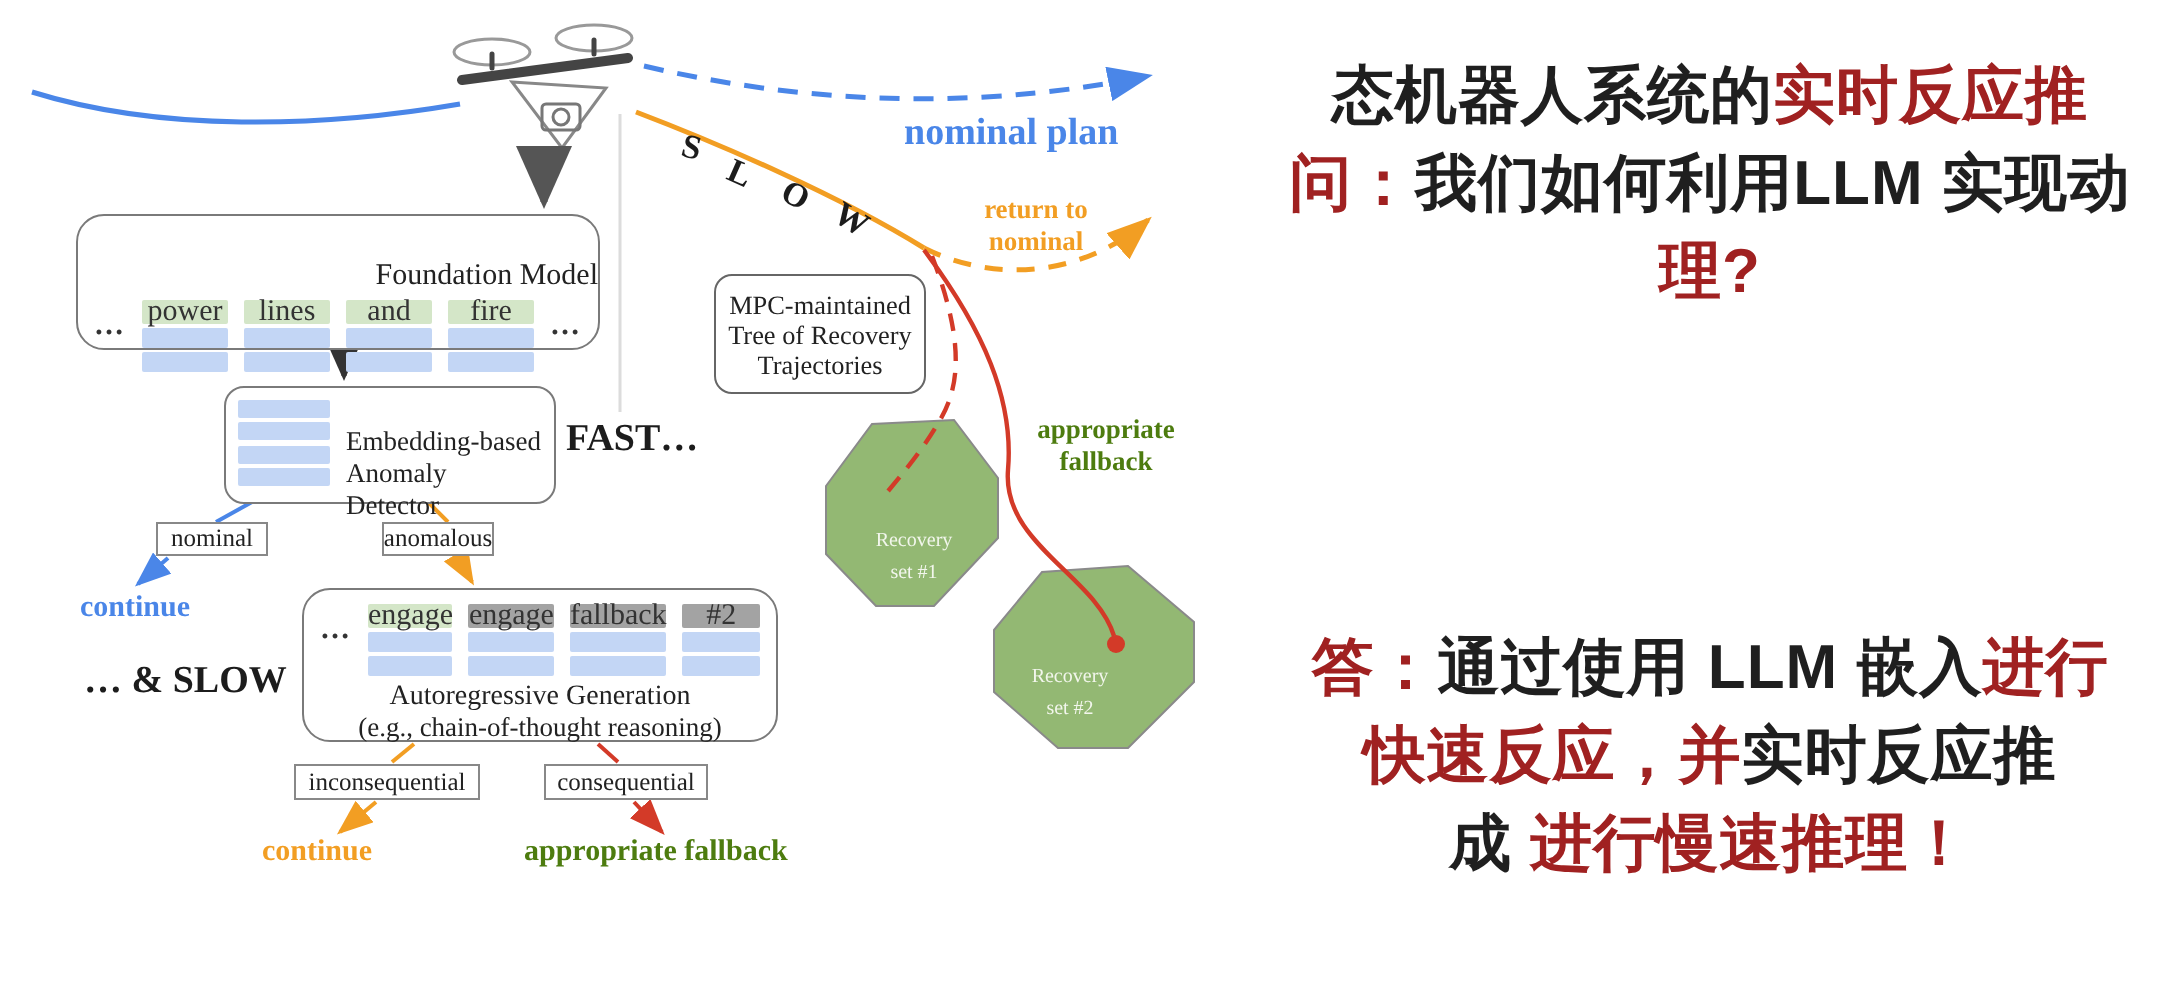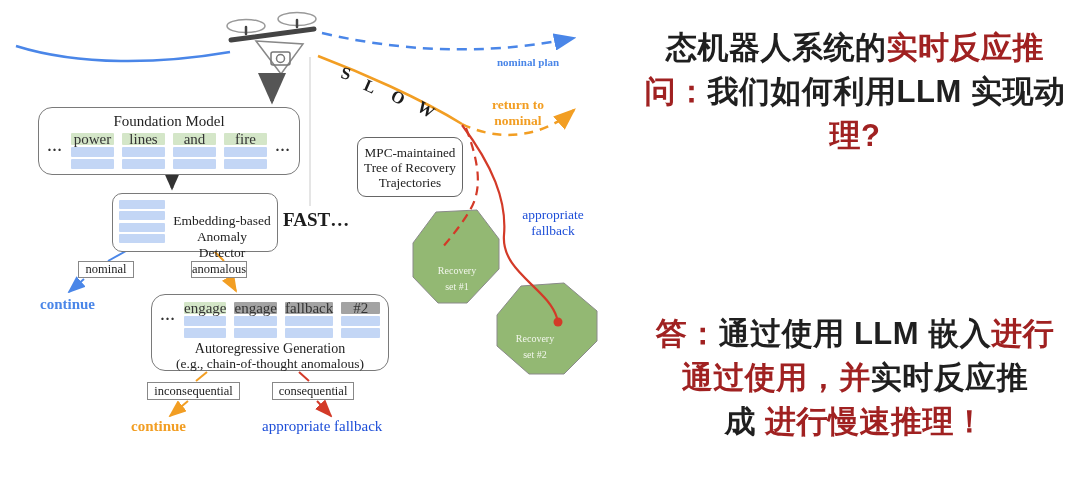--- a/index.html
+++ b/index.html
@@ -1,43 +1,43 @@
 <!DOCTYPE html>
 <html><head>
 <meta charset="utf-8">
 <style>
   html,body{margin:0;padding:0;background:#ffffff;}
   .figure{position:relative;width:1080px;height:492px;background:#ffffff;overflow:hidden;
           font-family:"Liberation Serif","DejaVu Serif",serif;color:#222;}
   .abs{position:absolute;}
   
   .big-box{position:absolute;background:#fff;border:1.4px solid #7a7a7a;border-radius:14px;box-sizing:border-box;}
-  .fm-title{text-align:center;font-size:15px;margin-top:5px;}
+  .fm-title{text-align:right;font-size:15px;margin-top:22px;}
   .tok-strip{display:flex;align-items:flex-start;gap:8px;padding:3px 8px 0 8px;}
   .ellipsis{font-weight:bold;font-size:15px;letter-spacing:1px;line-height:26px;color:#333;}
   .tok-col{flex:1;}
   .tok-head{height:12px;font-size:15px;line-height:12px;text-align:center;color:#333;border-radius:1px;}
   .tok-head.green{background:#d4e6c8;}
   .tok-head.pink{background:#a3a3a3;}
   .tok-row{height:10px;background:#c3d6f5;margin-top:2px;border-radius:1px;}
   .ad-box{position:absolute;background:#fff;border:1.3px solid #7a7a7a;border-radius:10px;box-sizing:border-box;
           display:flex;align-items:center;gap:8px;padding:5px 6px;}
   .ad-rows{width:46px;}
   .ad-row{height:9px;background:#c3d6f5;margin-bottom:2.5px;border-radius:1px;}
-  .ad-text{flex:1;text-align:center;font-size:13.5px;line-height:16px;margin-top:28px;}
+  .ad-text{flex:1;font-size:13.5px;line-height:16px;margin-top:28px;}
   .label-box{position:absolute;background:#fff;border:1px solid #888;box-sizing:border-box;
              display:flex;align-items:center;justify-content:center;font-size:12.5px;}
   .mpc-box{position:absolute;background:#fff;border:1.3px solid #666;border-radius:9px;box-sizing:border-box;
            display:flex;flex-direction:column;align-items:center;justify-content:center;font-size:13.2px;line-height:15px;}
   .ag-caption{text-align:center;font-size:14px;line-height:15px;margin-top:3px;}
   .ag-caption2{text-align:center;font-size:13.5px;line-height:15px;}
   
   .blue-t{color:#4a86e8;font-weight:bold;}
   .orange-t{color:#f29e23;font-weight:bold;}
-  .red-t{color:#1d4ed8;font-weight:normal;}
+  .red-t{color:#4d7c0f;font-weight:bold;}
   .black-b{color:#1c1c1c;font-weight:bold;}
   .lbl{position:absolute;white-space:nowrap;}
   .lbl-c{text-align:center;}
   .slow-letter{position:absolute;font-weight:bold;font-size:17px;color:#1c1c1c;}
   .rec-label{position:absolute;color:#f2f6ec;text-align:center;font-size:10px;line-height:16px;}
   
   .qa{position:absolute;left:630px;top:0;width:450px;height:492px;
       font-family:"Liberation Sans","DejaVu Sans",sans-serif;font-weight:bold;}
   .qa-block{position:absolute;left:6px;right:6px;text-align:center;font-size:31px;line-height:44px;letter-spacing:.5px;}
   .qa .dk{color:#1f1f1f;}
@@ -148,20 +148,21 @@
       </div>
     </div>
 
     <div class="lbl black-b" style="left:283px;top:209px;font-size:19px;">FAST…</div>
 
     <div class="label-box" style="left:78px;top:261px;width:56px;height:17px;">nominal</div>
     <div class="label-box" style="left:191px;top:261px;width:56px;height:17px;">anomalous</div>
 
     <div class="lbl blue-t" style="left:40px;top:296px;font-size:15px;">continue</div>
 
+    <div class="lbl black-b" style="left:42px;top:330px;font-size:19px;">… &amp; SLOW</div>
 
     <div class="big-box" style="left:151px;top:294px;width:238px;height:77px;">
       <div class="tok-strip" style="padding-top:7px;">
         <span class="ellipsis">…</span>
         <div class="tok-col">
           <div class="tok-head green">engage</div>
           <div class="tok-row"></div>
           <div class="tok-row"></div>
         </div>
         <div class="tok-col">
@@ -174,36 +175,36 @@
           <div class="tok-row"></div>
           <div class="tok-row"></div>
         </div>
         <div class="tok-col">
           <div class="tok-head pink">#2</div>
           <div class="tok-row"></div>
           <div class="tok-row"></div>
         </div>
       </div>
       <div class="ag-caption">Autoregressive Generation</div>
-      <div class="ag-caption2">(e.g., chain-of-thought anomalous)</div>
+      <div class="ag-caption2">(e.g., chain-of-thought reasoning)</div>
     </div>
 
     <div class="label-box" style="left:147px;top:382px;width:93px;height:18px;">inconsequential</div>
     <div class="label-box" style="left:272px;top:382px;width:82px;height:18px;">consequential</div>
 
     <div class="lbl orange-t" style="left:131px;top:418px;font-size:15px;">continue</div>
     <div class="lbl red-t" style="left:262px;top:418px;font-size:15px;">appropriate fallback</div>
 
     <div class="mpc-box" style="left:357px;top:137px;width:106px;height:60px;">
       <div>MPC-maintained</div>
       <div>Tree of Recovery</div>
       <div>Trajectories</div>
     </div>
 
-    <div class="lbl blue-t" style="left:452px;top:56px;font-size:11px;margin-left:45px;">nominal plan</div>
+    <div class="lbl blue-t" style="left:452px;top:56px;font-size:19px;">nominal plan</div>
 
     <span class="slow-letter" style="left:341px;top:64px;transform:rotate(14deg);">S</span>
     <span class="slow-letter" style="left:364px;top:77px;transform:rotate(24deg);">L</span>
     <span class="slow-letter" style="left:391px;top:88px;transform:rotate(28deg);">O</span>
     <span class="slow-letter" style="left:417px;top:100px;transform:rotate(32deg);">W</span>
 
     <div class="lbl lbl-c orange-t" style="left:484px;top:97px;width:68px;font-size:13.5px;line-height:16px;">
       <div>return to</div>
       <div>nominal</div>
     </div>
@@ -235,20 +236,20 @@
       <div>
         <span class="rd">理?</span>
       </div>
     </div>
 
     <div class="qa-block" style="top:312px;">
       <div>
         <span class="rd">答：</span><span class="dk">通过使用 LLM 嵌入</span><span class="rd">进行</span>
       </div>
       <div>
-        <span class="rd">通过使用，并</span><span class="dk">实时反应推</span>
+        <span class="rd">快速反应，并</span><span class="dk">实时反应推</span>
       </div>
       <div>
         <span class="dk">成 </span><span class="rd">进行慢速推理！</span>
       </div>
     </div>
   </div>
 </div>
 
 </body></html>

